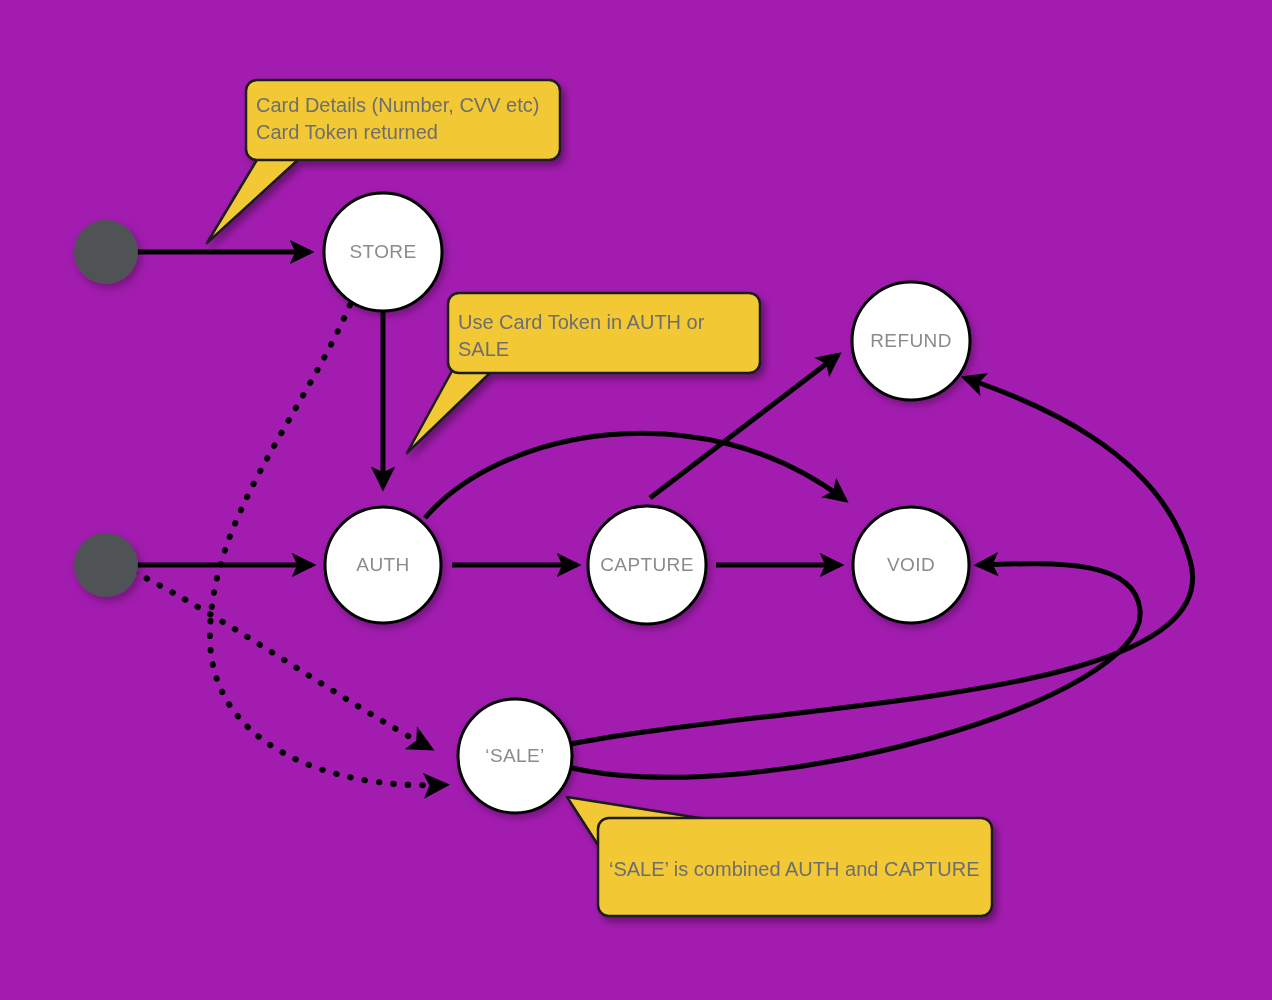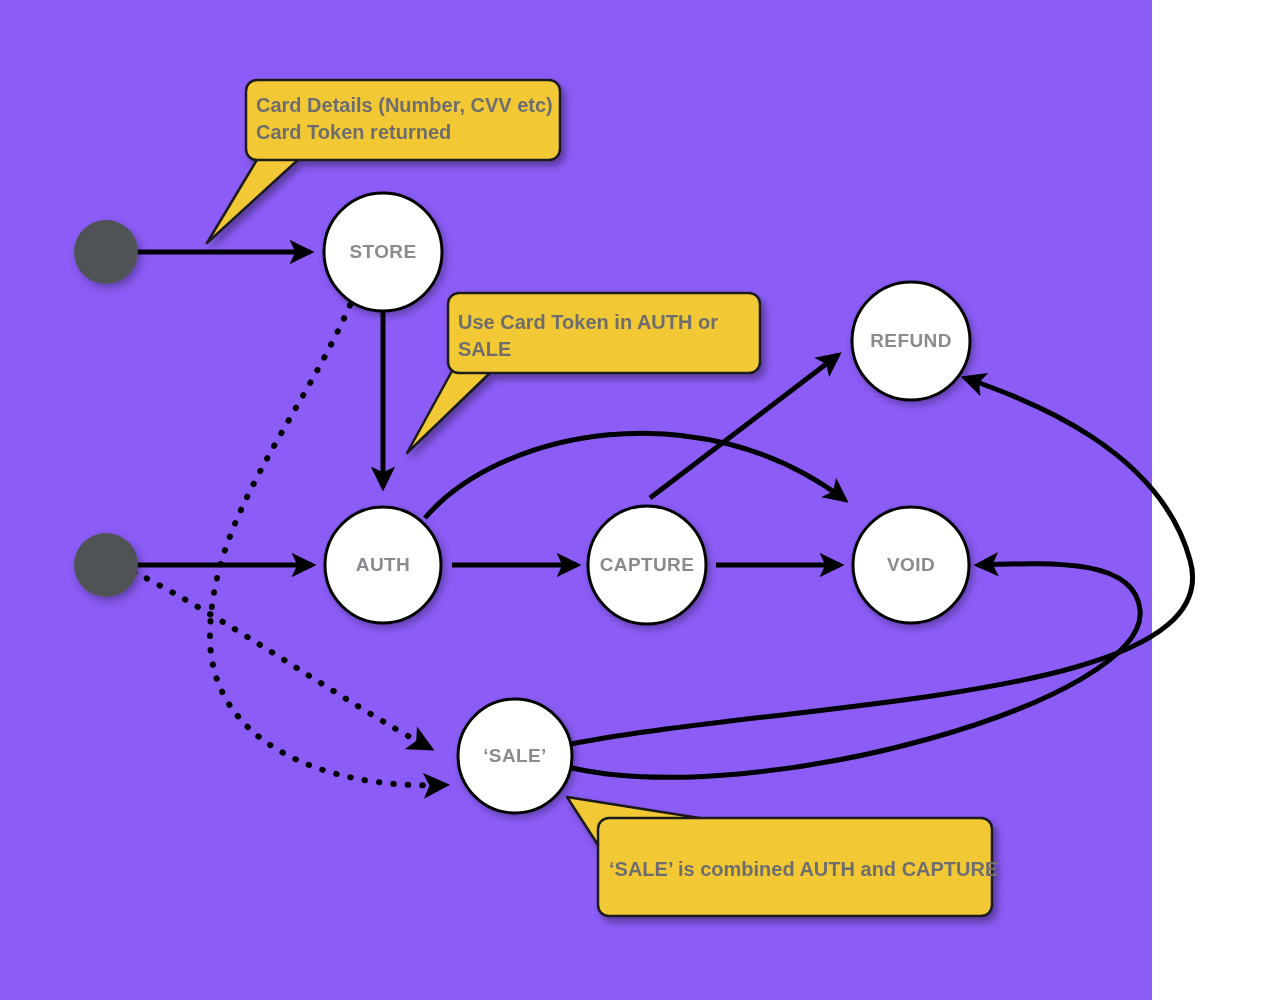--- a/index.html
+++ b/index.html
@@ -8,24 +8,23 @@
     background: #ffffff;
   }
   body {
     width: 1272px;
     height: 1000px;
     font-family: "Liberation Sans", sans-serif;
     overflow: hidden;
   }
   #diagram-root {
     position: relative;
-    width: 1152px;
+    width: 1272px;
     height: 1000px;
-    background: #8b5cf6;
-    font-weight: bold;
+    background: #a21caf;
   }
   svg#diagram-svg {
     position: absolute;
     left: 0;
     top: 0;
     width: 1272px;
     height: 1000px;
     display: block;
   }
   .node-label {

